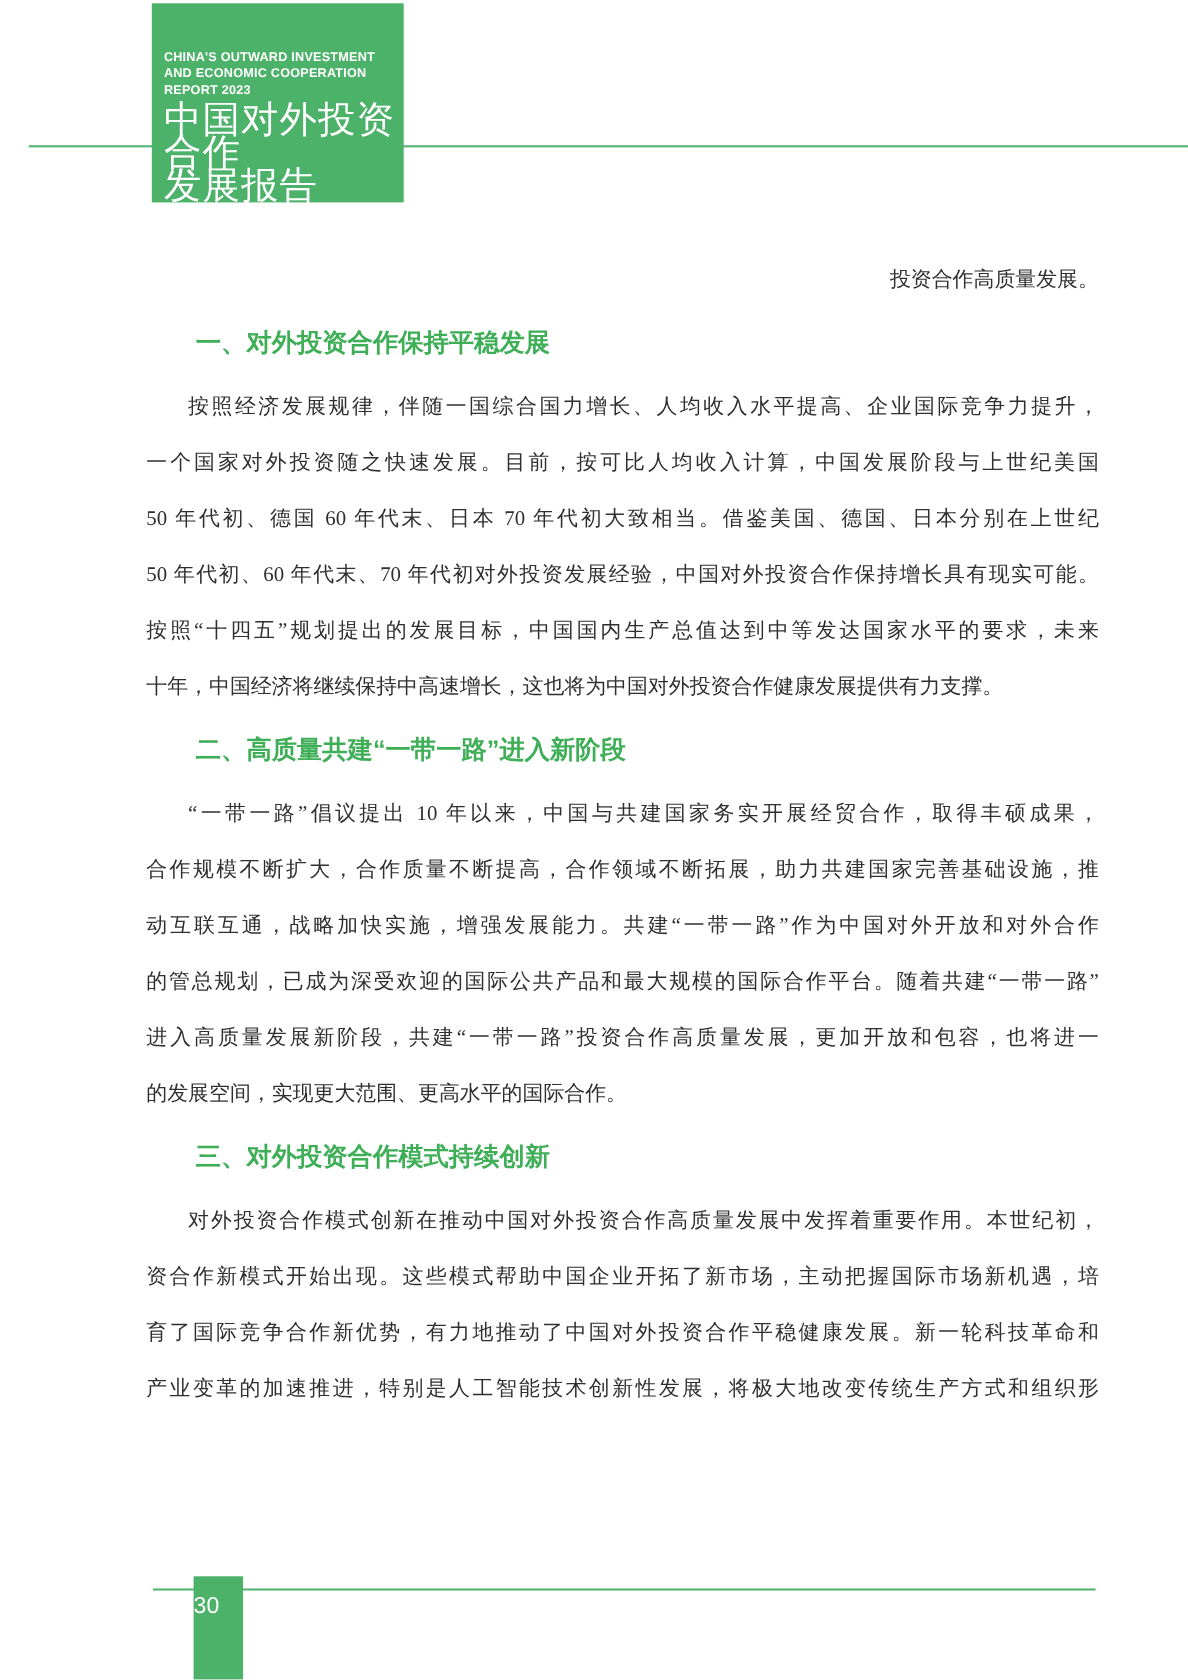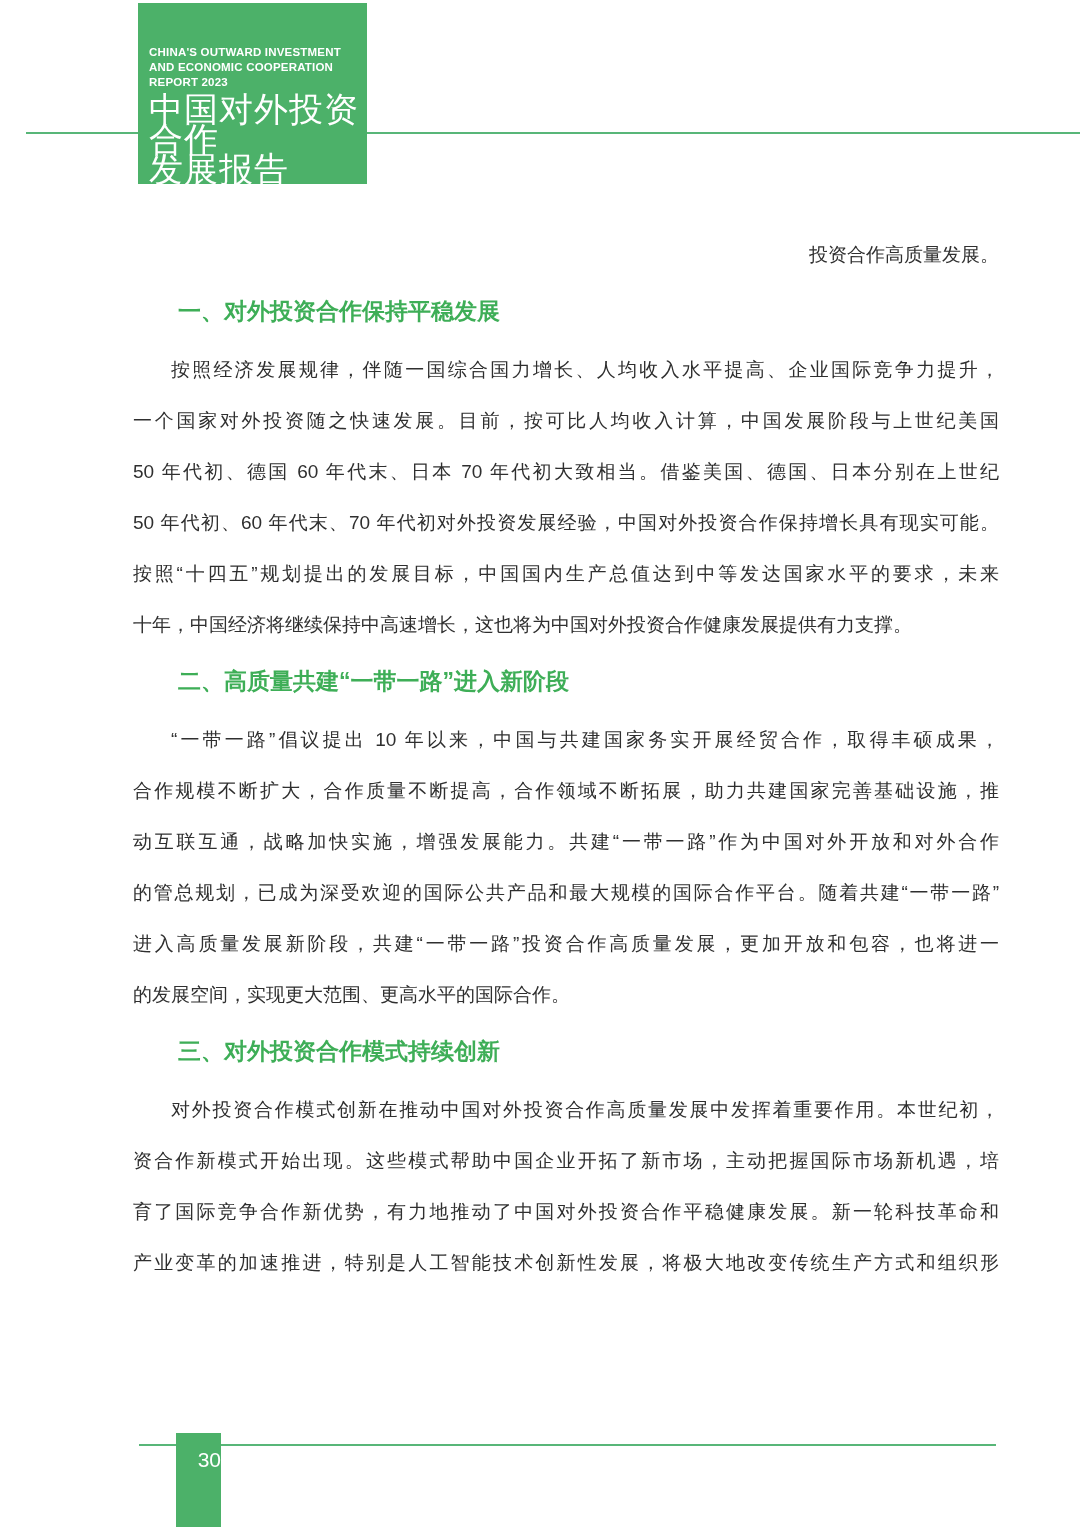--- a/index.html
+++ b/index.html
@@ -47,33 +47,34 @@
     margin:6px 0 7px 0;line-height:51px;
     padding-left:45px;
     font-size:23px;font-weight:bold;
     color:var(--heading-green,#3eae57);
   }
   .para{margin:0;}
   .tl{
     line-height:51px;
     text-align:justify;
     text-justify:inter-character;
+    font-family:Liberation Serif, serif;
   }
   .jl{text-align-last:justify;}
   .ll{text-align-last:left;}
   .fi{text-indent:2em;}
   
   .bottom-rule{
     position:absolute;left:113px;top:1444px;width:857px;height:2px;
     background:var(--rule-green,#58b678);z-index:1;
   }
   .page-badge{
     position:absolute;left:150px;top:1433px;width:45px;height:94px;
     background:var(--brand-green,#4cb169);z-index:2;
-    color:#ffffff;text-align:right;box-sizing:border-box;padding-top:15px;
+    color:#ffffff;text-align:left;box-sizing:border-box;padding-top:15px;
     font-size:21px;
   }
 </style>
 </head>
 <body>
 
 <div class="page">
 
   <div class="top-rule"></div>
 

